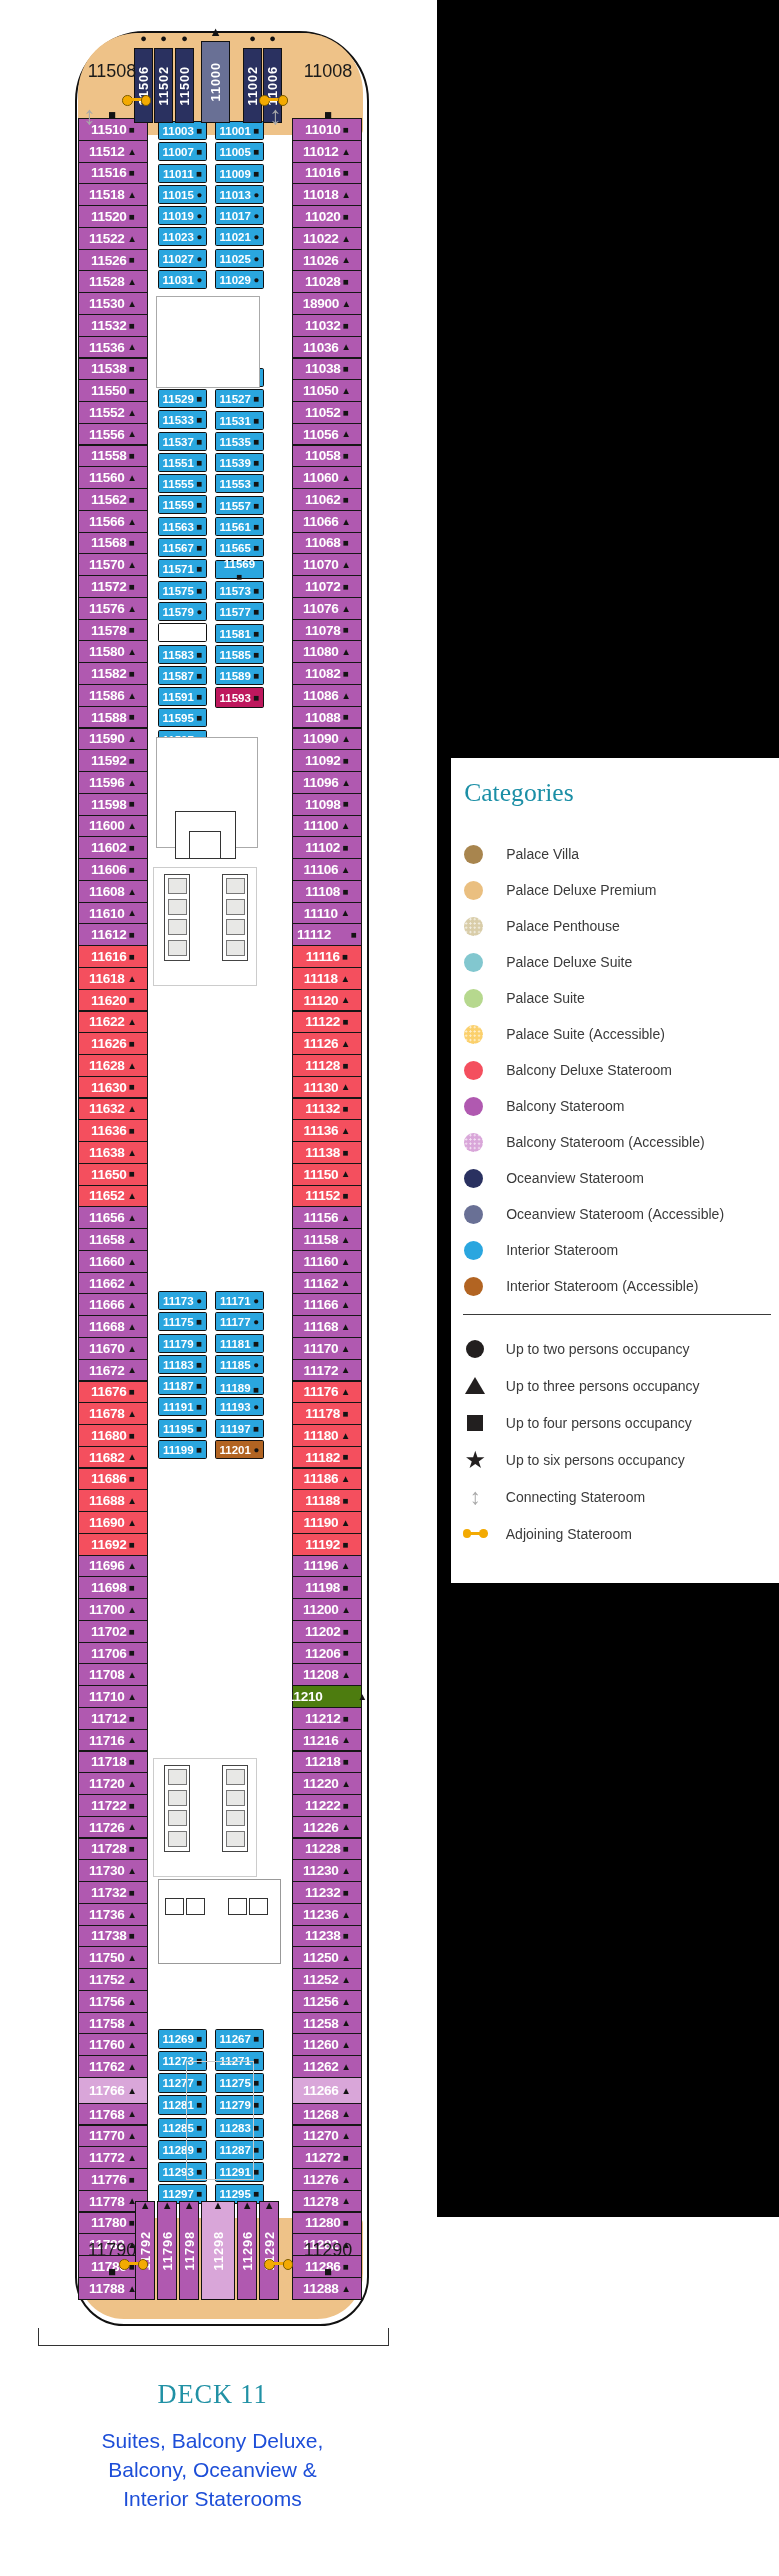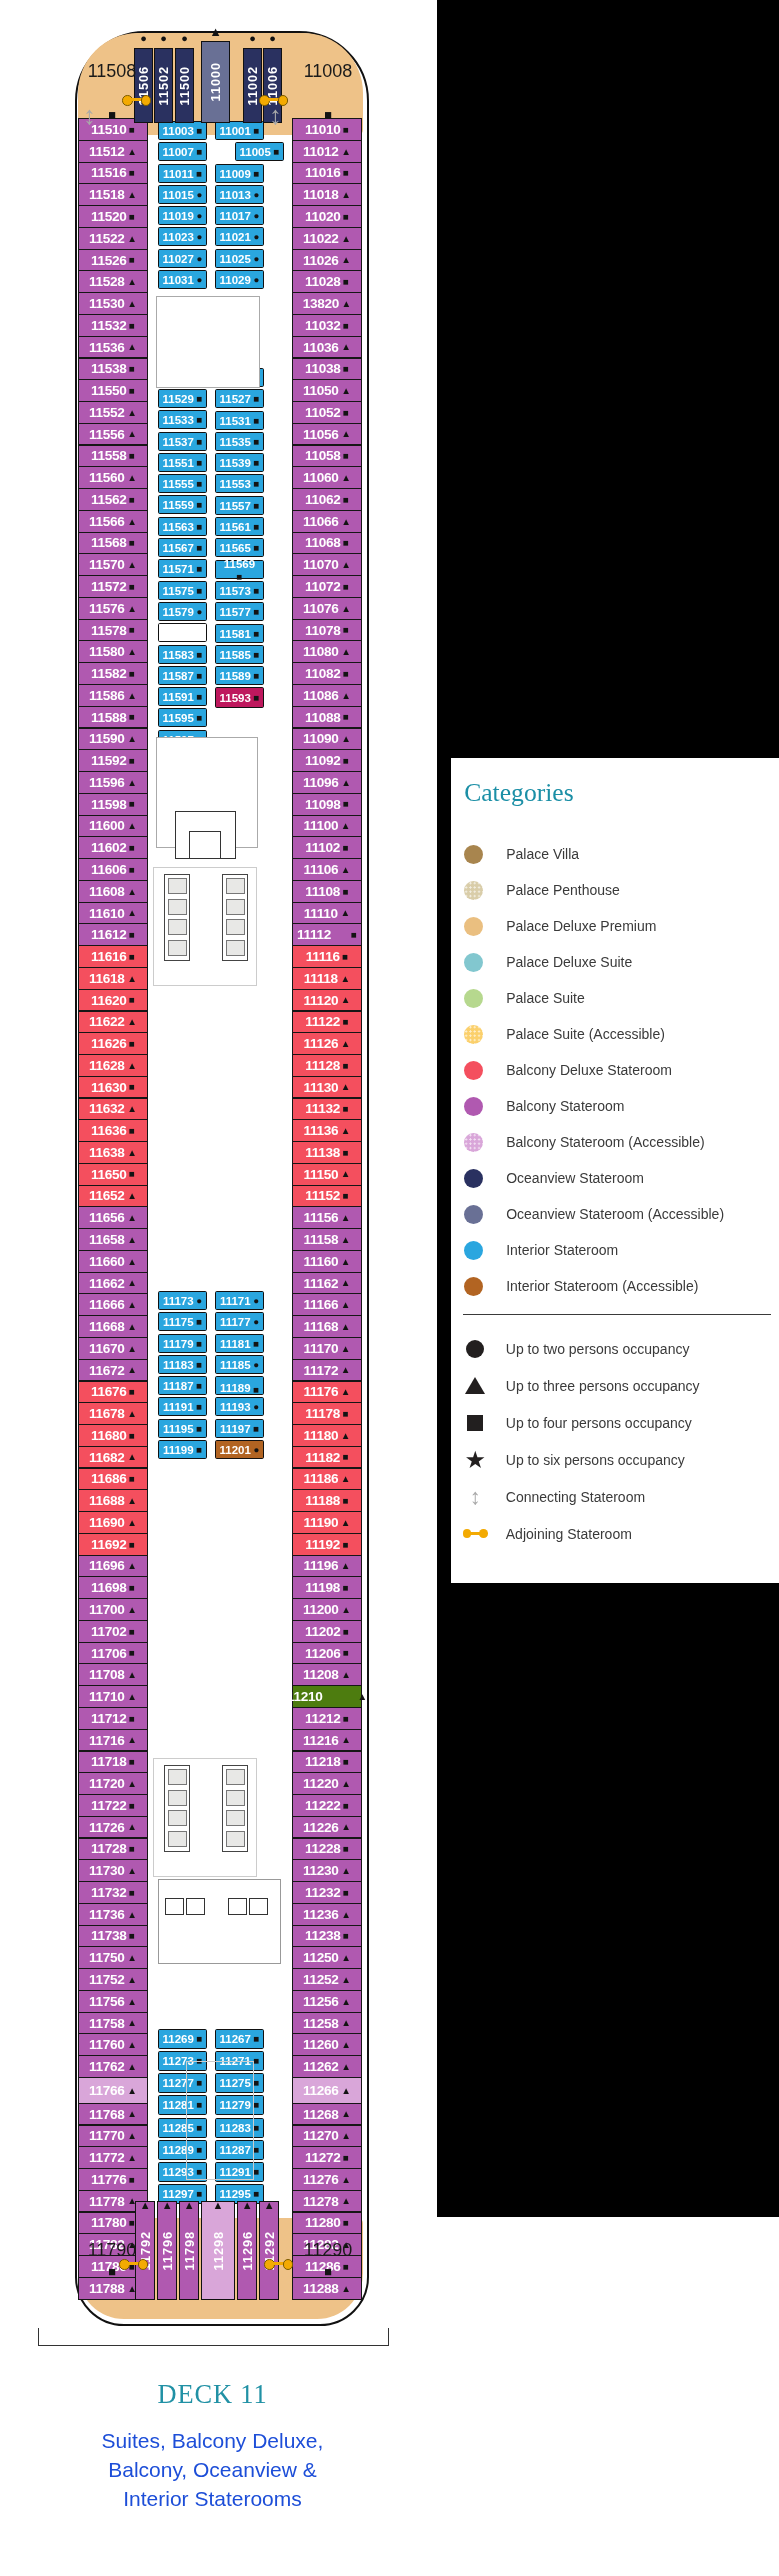--- a/index.html
+++ b/index.html
@@ -511,21 +511,21 @@
         </div>
         <div class="srow" style="background-color: rgb(176, 89, 176);">
           <span class="num">11026</span>
           <span class="rsym">▲</span>
         </div>
         <div class="srow" style="background-color: rgb(176, 89, 176);">
           <span class="num">11028</span>
           <span class="rsym">■</span>
         </div>
         <div class="srow" style="background-color: rgb(176, 89, 176);">
-          <span class="num">13820</span>
+          <span class="num">18900</span>
           <span class="rsym">▲</span>
         </div>
         <div class="srow" style="background-color: rgb(176, 89, 176);">
           <span class="num">11032</span>
           <span class="rsym">■</span>
         </div>
         <div class="srow" style="background-color: rgb(176, 89, 176);">
           <span class="num">11036</span>
           <span class="rsym">▲</span>
         </div>
@@ -918,21 +918,21 @@
         <div class="irow" style="background-color: rgb(42, 166, 223); top: 149px; height: 19px;">
           <span class="num">11031</span>
           <span class="rsym">●</span>
         </div>
       </div>
       <div class="icol" style="left: 215px; top: 121px;">
         <div class="irow" style="background-color: rgb(42, 166, 223); top: 0px; height: 19px;">
           <span class="num">11001</span>
           <span class="rsym">■</span>
         </div>
-        <div class="irow" style="background-color: rgb(42, 166, 223); top: 21px; height: 19px; margin-left: 20px;">
+        <div class="irow" style="background-color: rgb(42, 166, 223); top: 21px; height: 19px;">
           <span class="num">11005</span>
           <span class="rsym">■</span>
         </div>
         <div class="irow" style="background-color: rgb(42, 166, 223); top: 43px; height: 19px;">
           <span class="num">11009</span>
           <span class="rsym">■</span>
         </div>
         <div class="irow" style="background-color: rgb(42, 166, 223); top: 64px; height: 19px;">
           <span class="num">11013</span>
           <span class="rsym">●</span>
@@ -1329,26 +1329,26 @@
 
   <div class="panel-black">
     <div class="legend-card">
       <h2 class="legend-heading">Categories</h2>
       <div class="cat-list" id="cat-list">
           <div class="cat-item">
             <span class="cat-dot" style="background-color: rgb(168, 133, 78);"></span>
             <span class="cat-label">Palace Villa</span>
           </div>
           <div class="cat-item">
+            <span class="cat-dot" style="background-color: rgb(234, 191, 128);"></span>
+            <span class="cat-label">Palace Deluxe Premium</span>
+          </div>
+          <div class="cat-item">
             <span class="cat-dot dotted" style="background-color: rgb(217, 205, 169);"></span>
             <span class="cat-label">Palace Penthouse</span>
-          </div>
-          <div class="cat-item">
-            <span class="cat-dot" style="background-color: rgb(234, 191, 128);"></span>
-            <span class="cat-label">Palace Deluxe Premium</span>
           </div>
           <div class="cat-item">
             <span class="cat-dot" style="background-color: rgb(130, 199, 207);"></span>
             <span class="cat-label">Palace Deluxe Suite</span>
           </div>
           <div class="cat-item">
             <span class="cat-dot" style="background-color: rgb(182, 216, 142);"></span>
             <span class="cat-label">Palace Suite</span>
           </div>
           <div class="cat-item">

